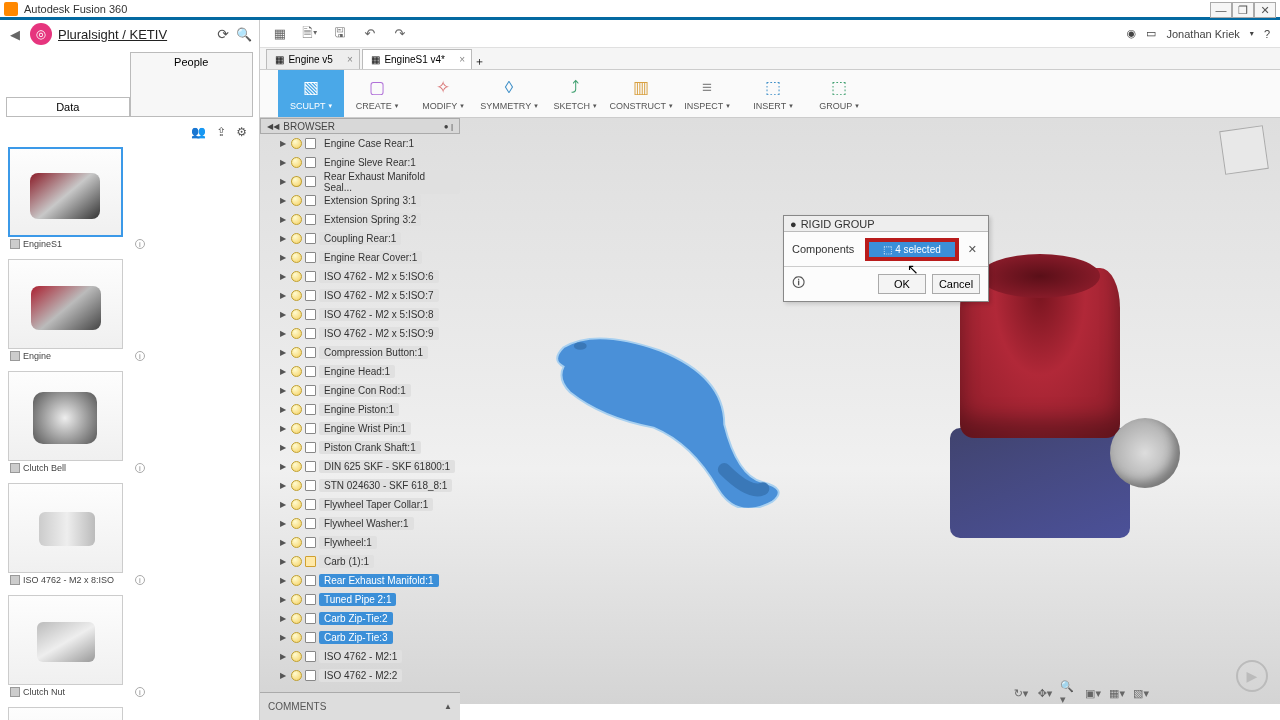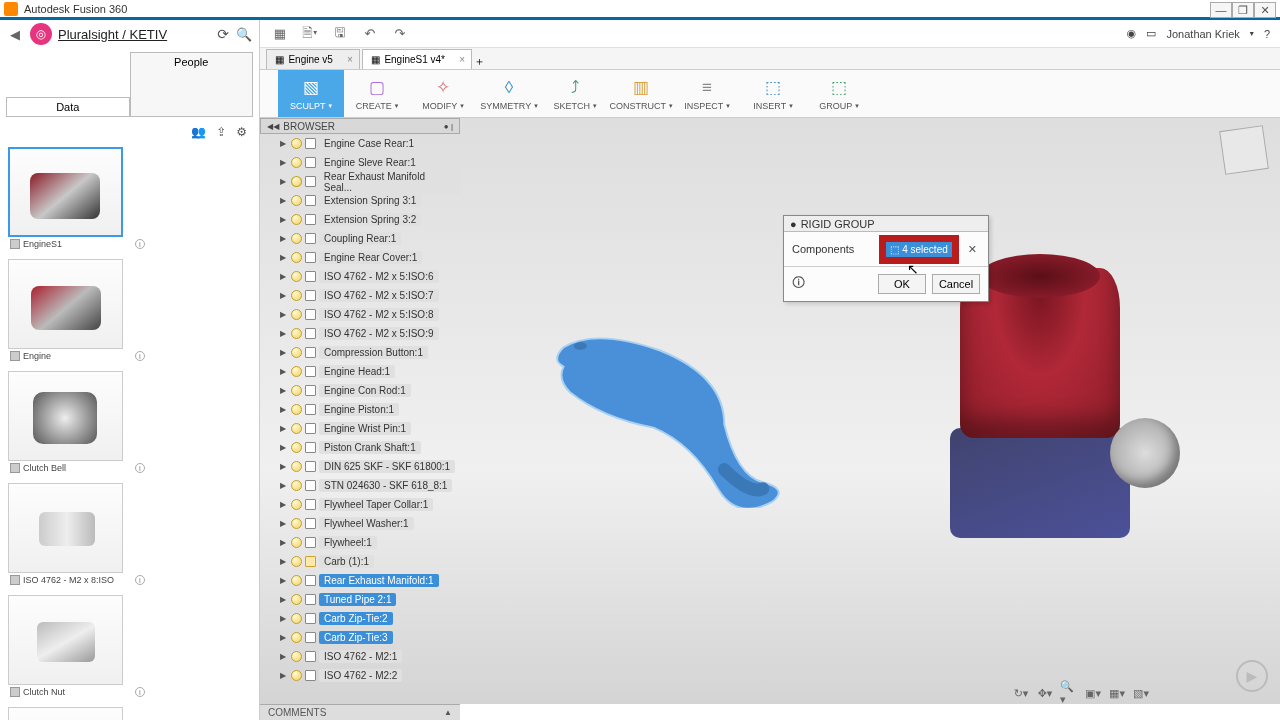--- a/index.html
+++ b/index.html
@@ -47,42 +47,42 @@
 .rbtn .ricon { width: 24px; height: 22px; display: flex; align-items: center; justify-content: center; font-size: 17px; }
 .rbtn .rt { display: flex; align-items: center; gap: 2px; }
 .rbtn .dd::after { content: "▾"; font-size: 7px; margin-left: 1px; }
 
 .canvas { position: absolute; left: 0; right: 0; top: 98px; bottom: 16px; background: linear-gradient(180deg, #dedede 0%, #f0f0f0 60%, #d4d4d4 100%); overflow: hidden; }
 .viewcube { position: absolute; right: 14px; top: 10px; width: 44px; height: 44px; background: #e8e8e8; border: 1px solid #aaa; transform: rotate(-8deg); }
 .playcircle { position: absolute; right: 12px; bottom: 12px; width: 32px; height: 32px; border: 2px solid #bbb; border-radius: 50%; display: flex; align-items: center; justify-content: center; color: #bbb; font-size: 14px; }
 .vstrip { position: absolute; right: 130px; bottom: 2px; height: 18px; display: flex; align-items: center; gap: 6px; color: #666; font-size: 11px; }
 .vbtn { width: 18px; height: 16px; display: flex; align-items: center; justify-content: center; }
 
-.comments { position: absolute; left: 0; bottom: 0; height: 16px; width: 200px; background: #ddd; border-top: 1px solid #aaa; font-size: 10px; color: #555; padding: 0 8px; display: flex; align-items: center; }
+.comments { position: absolute; left: 0; bottom: 0; height: 28px; width: 200px; background: #ddd; border-top: 1px solid #aaa; font-size: 10px; color: #555; padding: 0 8px; display: flex; align-items: center; }
 
 
 .browser { position: absolute; left: 0; top: 98px; width: 200px; }
 .brhead { height: 16px; background: #d8d8d8; border: 1px solid #aaa; font-size: 10px; color: #444; display: flex; align-items: center; padding: 0 6px; }
 .brhead .settings { margin-left: auto; font-size: 8px; }
 .tree { background: transparent; }
 .trow { height: 19px; display: flex; align-items: center; gap: 3px; padding-left: 20px; font-size: 10px; }
 .trow .tri { width: 8px; font-size: 8px; color: #555; }
 .trow .bulb { width: 11px; height: 11px; border-radius: 50%; background: radial-gradient(circle at 35% 30%, #fffbd0, #f5d060); border: 1px solid #c0a030; }
 .trow .cube { width: 11px; height: 11px; border: 1px solid #888; background: #fff; border-radius: 1px; }
 .trow .chip { background: #e0e0e0; padding: 1px 5px; border-radius: 2px; color: #333; }
 .trow.sel .chip { background: #3b8fd8; color: #fff; }
 .trow.carb .cube { background: #ffe9a8; border-color: #d0a030; }
 
 
 .dialog { position: absolute; left: 523px; top: 195px; width: 206px; background: #fcfcfc; border: 1px solid #888; box-shadow: 2px 2px 4px rgba(0,0,0,.15); font-size: 11px; }
 .dlghead { height: 16px; background: #eee; border-bottom: 1px solid #bbb; display: flex; align-items: center; padding: 0 6px; color: #333; }
 .dlgbody { padding: 6px 8px; }
 .dlgrow { display: flex; align-items: center; height: 22px; gap: 6px; }
 .dlgrow label { flex: 1; color: #333; }
-.selchip { background: #3b8fd8; color: #fff; padding: 2px 4px; font-size: 10px; border: 7px solid #b91c1c; }
+.selchip { background: #3b8fd8; color: #fff; padding: 2px 14px; font-size: 10px; border: 4px solid #b91c1c; }
 .xbtn { color: #555; font-size: 11px; padding: 0 3px; }
 .chk { width: 12px; height: 12px; border: 1px solid #888; display: flex; align-items: center; justify-content: center; font-size: 9px; background: #fff; color: #333; }
 .dlgfoot { display: flex; justify-content: flex-end; gap: 6px; padding: 6px 8px; border-top: 1px solid #ccc; align-items: center; }
 .dlgfoot .infosym { margin-right: auto; font-size: 13px; color: #555; }
 .dlgbtn { width: 48px; height: 20px; border: 1px solid #aaa; background: #f4f4f4; font-size: 11px; display: flex; align-items: center; justify-content: center; }
 
 
 .cylinder { position: absolute; right: 160px; top: 150px; width: 160px; height: 170px; background: radial-gradient(ellipse at 50% 15%, #7a1520, #b12838 40%, #8a1c28 100%); border-radius: 20px 20px 14px 14px / 40px 40px 14px 14px; box-shadow: inset 0 -20px 20px rgba(0,0,0,.3); }
 .cyltop { position: absolute; right: 180px; top: 136px; width: 120px; height: 44px; background: radial-gradient(ellipse, #5a0f18, #9a2030); border-radius: 50%; }
 .base { position: absolute; right: 150px; top: 310px; width: 180px; height: 110px; background: linear-gradient(160deg, #2d3060, #3a4090); border-radius: 10px; opacity: .9; }

